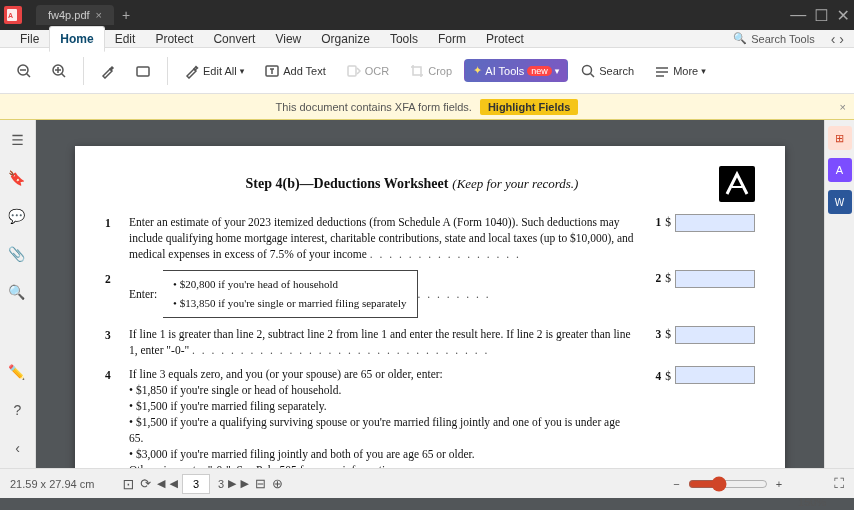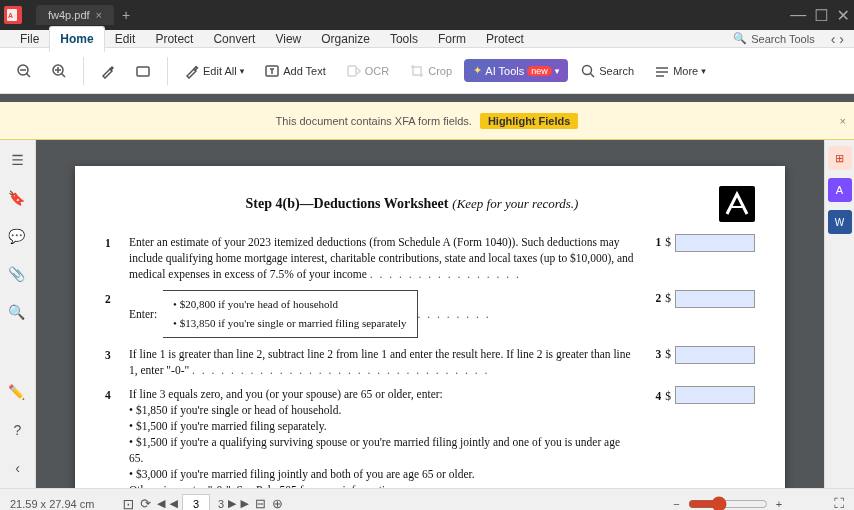--- a/index.html
+++ b/index.html
@@ -66,29 +66,28 @@
       padding: 4px 7px; border-radius: 3px; cursor: pointer; font-size: 11px; color: #333;
       border: 1px solid transparent;
     }
     .toolbar-btn svg { width: 16px; height: 16px; }
     .ai-btn { background: linear-gradient(135deg, #5c6bc0, #7e57c2); color: white; border-radius: 4px; padding: 4px 8px; font-size: 11px; display: flex; align-items: center; gap: 3px; }
 
     
     .notification-bar {
       background: #fff8dc;
       border-bottom: 1px solid #e0d070;
-      height: 38px;
+      height: 26px;
       display: flex;
       align-items: center;
       justify-content: center;
       font-size: 11px;
       color: #555;
       gap: 8px;
       position: relative;
-      margin-top: 8px;
     }
     .highlight-btn {
       background: #f5c518;
       color: #333;
       border: none;
       padding: 2px 8px;
       border-radius: 2px;
       font-size: 11px;
       cursor: pointer;
       font-weight: 600;

